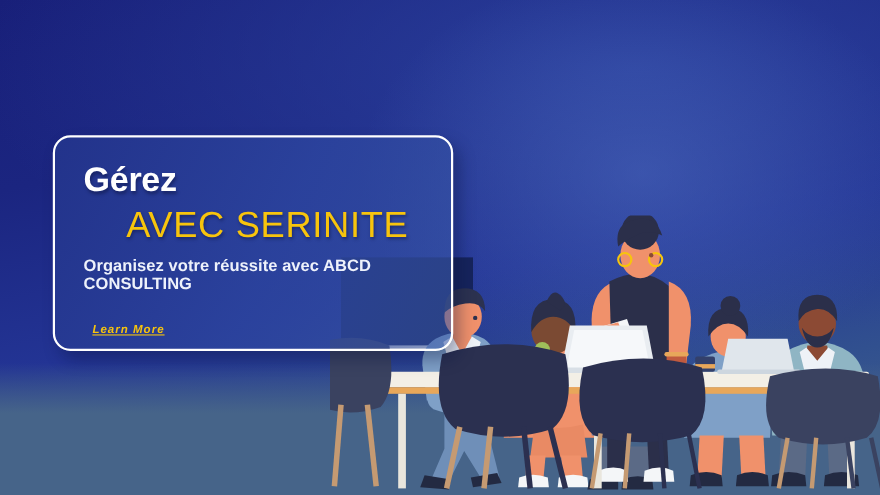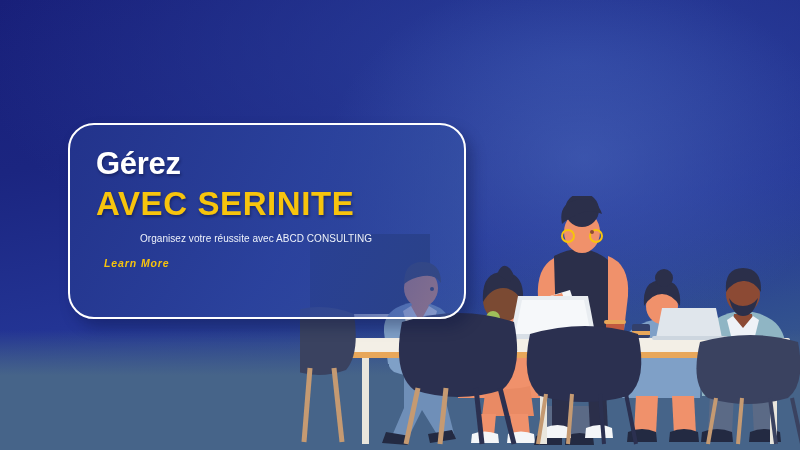--- a/index.html
+++ b/index.html
@@ -24,61 +24,62 @@
     position:absolute; left:0; right:0; bottom:0; height:120px;
     background:linear-gradient(180deg, rgba(72,101,137,0) 0%, #466489 38%, #466489 100%);
   }
   .bg-sheen {
     position:absolute; left:38%; top:-10%; width:70%; height:90%;
     background:radial-gradient(ellipse at center, rgba(90,125,205,.40) 0%, rgba(90,125,205,0) 65%);
   }
 
   
   .card {
-    position:absolute; left:68px; top:123px;
-    width:398px; height:196px;
+    position:absolute; left:48px; top:123px;
+    width:364px; height:196px;
     border:2px solid #ffffff;
-    border-radius:26px;
+    border-radius:16px;
     background:linear-gradient(115deg, rgba(35,52,140,.92) 0%, rgba(44,68,158,.86) 55%, rgba(60,92,170,.55) 100%);
     box-shadow:6px 8px 14px rgba(10,16,60,.35);
   }
   .card-inner { padding:22px 0 0 26px; }
   .headline {
     color:#ffffff;
     font-size:31px; font-weight:bold;
     line-height:1.09;
     letter-spacing:-0.3px;
     text-shadow:1px 2px 3px rgba(8,14,52,.45);
   }
   .headline .l2 { display:block; }
   .accent {
     display:block;
     margin-top:5px;
     color:#f7c40d;
-    font-size:33px; font-weight:bold;
+    font-size:33px; font-weight:normal;
     letter-spacing:.6px;
     text-shadow:1px 2px 3px rgba(8,14,52,.45);
+    text-align:center;
   }
   .subtitle {
     margin-top:11px;
     color:#eef2fb;
-    font-size:10px;
-    font-weight:normal;
+    font-size:15px;
+    font-weight:bold;
     letter-spacing:.05px;
-    margin-left:44px;
   }
   .cta {
     display:inline-block;
-    margin-top:13px; margin-left:8px;
+    margin-top:27px; margin-left:8px;
     color:#f7c40d;
     font-size:10.5px;
     font-weight:bold;
     font-style:italic;
     letter-spacing:.9px;
     cursor:pointer;
+    text-decoration:underline;
   }
 
   
   .illustration {
     position:absolute; left:300px; top:196px;
     width:500px; height:254px;
   }
   .illustration svg { display:block; width:100%; height:100%; }
 </style>
 </head>

